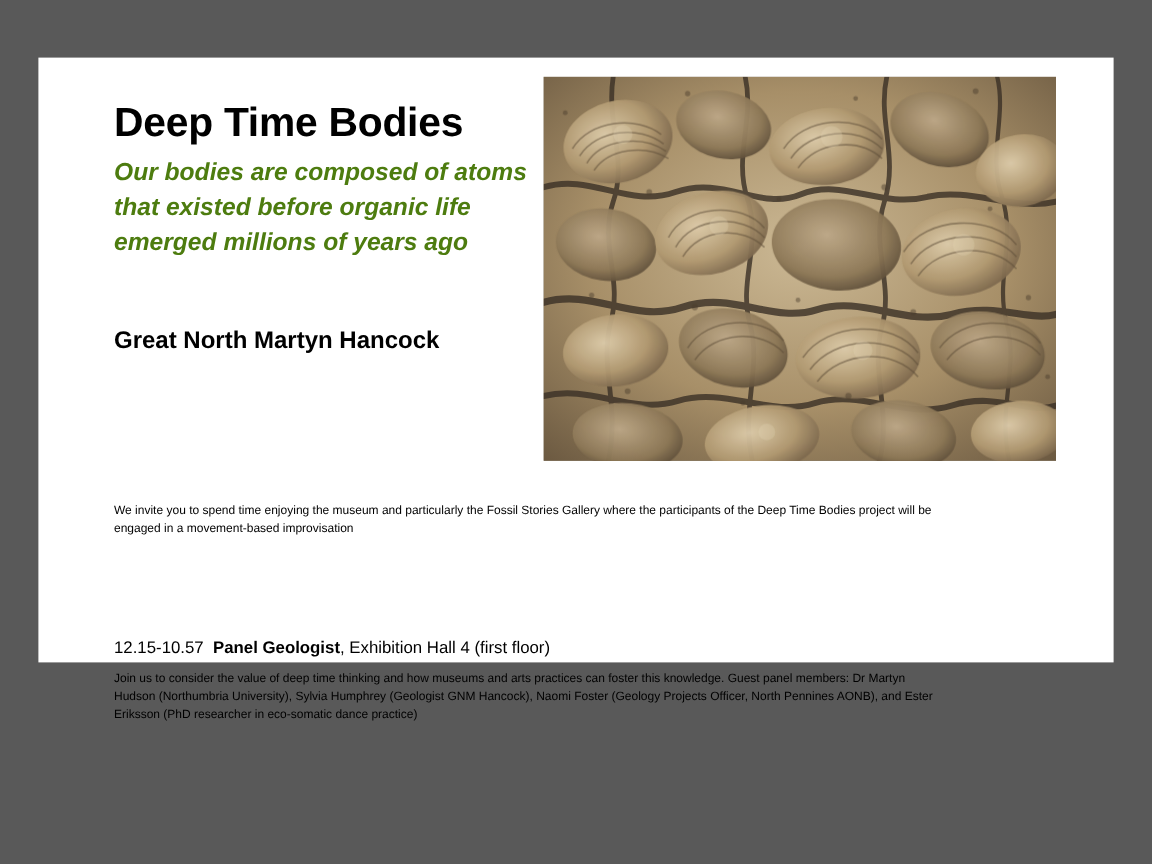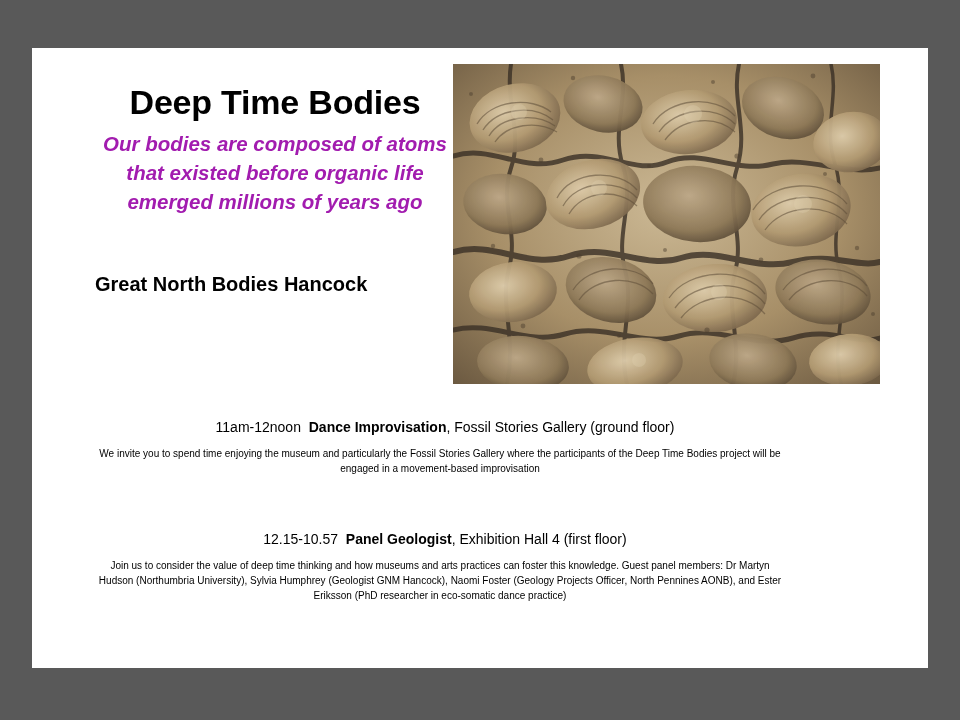--- a/index.html
+++ b/index.html
@@ -11,43 +11,42 @@
     height: 720px;
     background: #595959;
     font-family: "Liberation Sans", sans-serif;
     overflow: hidden;
   }
   .slide {
     position: absolute;
     left: 32px;
     top: 48px;
     width: 896px;
-    height: 620px;
+    height: 504px;
     background: #ffffff;
-    text-align: center;
   }
   .headings {
     position: absolute;
     left: 63px;
     top: 35px;
     width: 360px;
   }
   .title {
     font-size: 34px;
     font-weight: bold;
     color: #000000;
     letter-spacing: -0.2px;
     line-height: 1.12;
     margin: 0;
   }
   .subtitle {
     font-size: 20.5px;
     font-style: italic;
     font-weight: bold;
-    color: #a21caf;
+    color: #4d7c0f;
     line-height: 1.42;
     margin: 8px 0 0 0;
   }
   .venue {
     position: absolute;
     left: 63px;
     top: 225px;
     font-size: 20px;
     font-weight: bold;
     color: #000000;
@@ -108,21 +107,21 @@
 </head>
 <body>
 
 <div class="slide">
 
   <div class="headings">
     <h1 class="title">Deep Time Bodies</h1>
     <p class="subtitle">Our bodies are composed of atoms that existed before organic life emerged millions of years ago</p>
   </div>
 
-  <p class="venue">Great North Bodies Hancock</p>
+  <p class="venue">Great North Martyn Hancock</p>
 
 
   <div class="photo">
     <svg viewBox="0 0 427 320" preserveAspectRatio="none">
       <defs>
         <radialGradient id="gA" cx="50%" cy="45%" r="75%">
           <stop offset="0%" stop-color="#cbb894"></stop>
           <stop offset="55%" stop-color="#a78f68"></stop>
           <stop offset="100%" stop-color="#6a5840"></stop>
         </radialGradient>
@@ -228,21 +227,20 @@
           <circle cx="240" cy="50" r="9"></circle>
         <circle cx="146" cy="124" r="8"></circle>
           <circle cx="350" cy="140" r="9"></circle>
         <circle cx="266" cy="228" r="8"></circle>
           <circle cx="186" cy="296" r="7"></circle>
       </g>
     </svg>
   </div>
 
   <div class="body-block block-1">
-    <p class="sess-line"><span>11am-12noon</span>&nbsp;&nbsp;<b>Dance Improvisation</b><span>, Fossil Stories Gallery (ground floor)</span></p>
     <p class="sess-desc">We invite you to spend time enjoying the museum and particularly the Fossil Stories Gallery where the participants of the Deep Time Bodies project will be engaged in a movement-based improvisation</p>
   </div>
 
   <div class="body-block block-2">
     <p class="sess-line"><span>12.15-10.57</span>&nbsp;&nbsp;<b>Panel Geologist</b><span>, Exhibition Hall 4 (first floor)</span></p>
     <p class="sess-desc">Join us to consider the value of deep time thinking and how museums and arts practices can foster this knowledge. Guest panel members: Dr Martyn Hudson (Northumbria University), Sylvia Humphrey (Geologist GNM Hancock), Naomi Foster (Geology Projects Officer, North Pennines AONB), and Ester Eriksson (PhD researcher in eco-somatic dance practice)</p>
   </div>
 
 </div>
 

